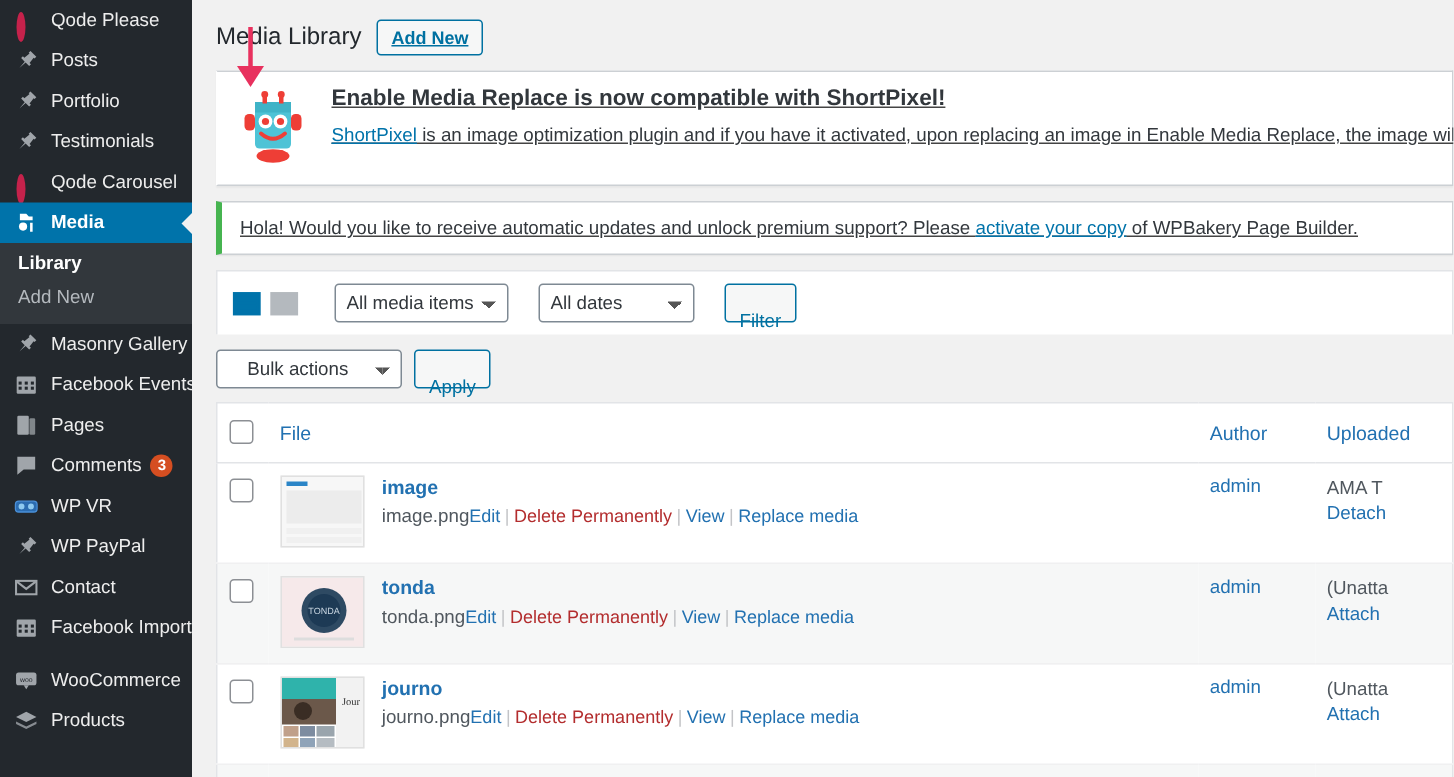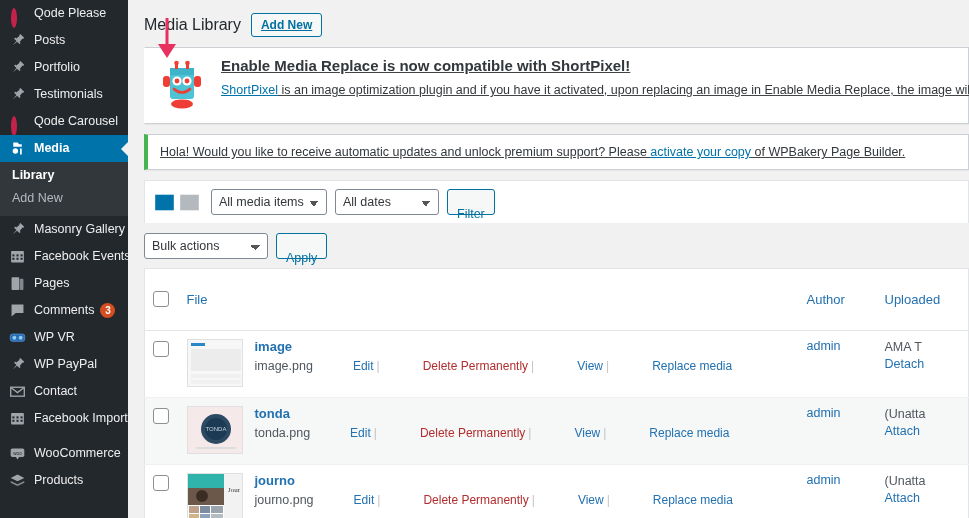--- a/index.html
+++ b/index.html
@@ -141,21 +141,21 @@
   a { color:#0073aa; text-decoration: underline; }
   a.nolink { text-decoration:none; }
 
   
   .tablenav-top {
     background:#fff;
     border:1px solid #e2e4e7;
     border-bottom:none;
     padding: 8px 10px;
     display:flex; align-items:center;
-    gap: 0;
+    gap: 12px;
     margin-top: 0;
   }
   .view-switch { display:flex; align-items:center; gap:6px; margin-right:12px; }
   .vs-btn {
     width:19px; height:19px;
     display:flex; align-items:center; justify-content:center;
   }
   .vs-list svg rect { fill:#0073aa; }
   .vs-grid svg rect { fill:#b4b9be; }
 
@@ -188,36 +188,36 @@
     font-size:12.5px;
     padding: 12px 9px;
     font-family:"Liberation Sans", sans-serif;
     line-height: 24px;
   }
 
   .bulk-row {
     display:flex; align-items:center;
     padding: 10px 0 9px 0;
   }
-  .bulk-row select.wp-select { width:124px; }
+  .bulk-row select.wp-select { width:124px;text-align:center; }
 
   
   table.wp-list-table {
     width: 824px;
     border-collapse: collapse;
     background:#fff;
     border:1px solid #e2e4e7;
     table-layout: fixed;
   }
   table.wp-list-table thead th {
     text-align:left;
     font-weight:400;
     font-size:13px;
     color:#2271b1;
-    padding: 20px 8px;
+    padding: 9px 8px;
     border-bottom:1px solid #e2e4e7;
     vertical-align: middle;
     margin-left: 38px;
   }
   col.c-cb   { width: 34px; }
   col.c-file { width: 620px; }
   col.c-auth { width: 78px; }
   col.c-upl  { width: 92px; }
 
   table.wp-list-table tbody td {
@@ -252,21 +252,21 @@
     display:block;
     color:#2271b1;
     font-size:13px;
     font-weight:600;
     text-decoration:none;
     line-height: 16px;
     margin-bottom: 3px;
   }
   .file-name { font-size:12.5px; color:#50575e; line-height:16px; margin-bottom: 3px;}
   .row-actions { font-size:12px; color:#a7aaad; line-height:15px; white-space:nowrap; }
-  .row-actions a { text-decoration:none; color:#2271b1;padding-left:40px; }
+  .row-actions a { text-decoration:none; color:#2271b1; }
   .row-actions a.delete { color:#b32d2e; }
   .row-actions .sep { color:#c3c4c7; padding: 0 3px; }
   .col-author a { color:#2271b1; text-decoration:none; font-size:12.5px; }
   .col-upload { font-size:12.5px; color:#50575e; line-height:17px; white-space:nowrap;}
   .col-upload a { color:#2271b1; text-decoration:none; display:block;}
 
   
   #annot-arrow {
     position:absolute;
     left: 26px; top: 18px;

